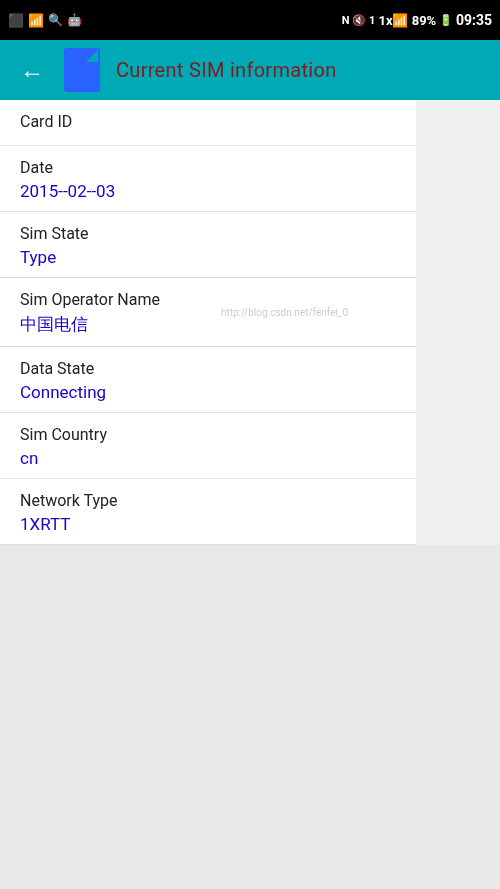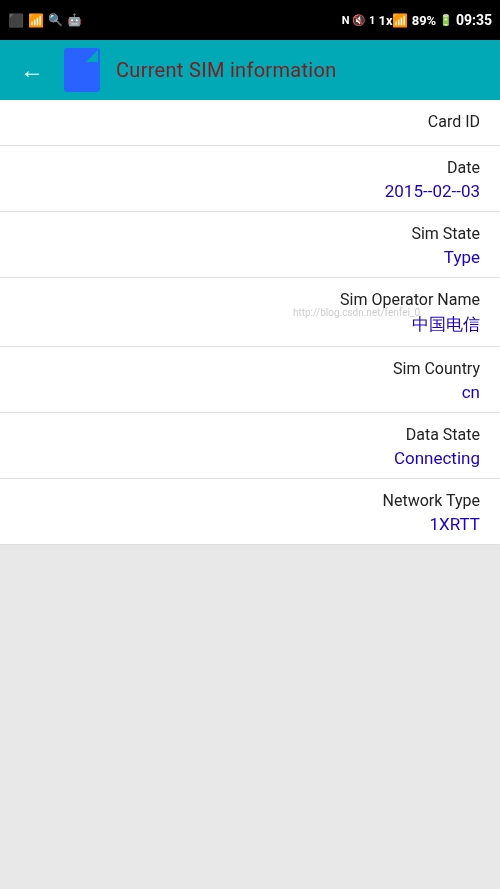--- a/index.html
+++ b/index.html
@@ -89,22 +89,21 @@
     .app-bar-title {
       color: #7f1d1d;
       font-size: 20px;
       font-weight: 400;
       letter-spacing: 0.3px;
     }
 
     
     .content {
       background: #fff;
-      width: 500px;
-      text-align: right;
+      width: 416px;
     }
 
     .info-row {
       padding: 12px 20px 10px 20px;
       border-bottom: 1px solid #e0e0e0;
     }
 
     .info-label {
       font-size: 16px;
       color: #222;
@@ -119,21 +118,21 @@
     }
 
     
     .watermark {
       position: relative;
     }
 
     .watermark-text {
       position: absolute;
       top: 50%;
-      right: 80px;
+      right: 68px;
       transform: translateY(-50%);
       font-size: 10px;
       color: #aaa;
       opacity: 0.6;
     }
 
     
     .empty-space {
       width: 500px;
       height: calc(889px - 40px - 60px - 420px);
@@ -182,26 +181,26 @@
     <div class="info-row">
       <div class="info-label">Sim State</div>
       <div class="info-value">Type</div>
     </div>
     <div class="info-row watermark">
       <div class="info-label">Sim Operator Name</div>
       <div class="info-value">中国电信</div>
       <span class="watermark-text">http://blog.csdn.net/fenfei_0</span>
     </div>
     <div class="info-row">
+      <div class="info-label">Data State</div>
+      <div class="info-value">Connecting</div>
+    </div>
+    <div class="info-row">
       <div class="info-label">Sim Country</div>
       <div class="info-value">cn</div>
     </div>
     <div class="info-row">
-      <div class="info-label">Data State</div>
-      <div class="info-value">Connecting</div>
-    </div>
-    <div class="info-row">
       <div class="info-label">Network Type</div>
       <div class="info-value">1XRTT</div>
     </div>
   </div>
 
 <div class="empty-space"></div>
 
 </body></html>

